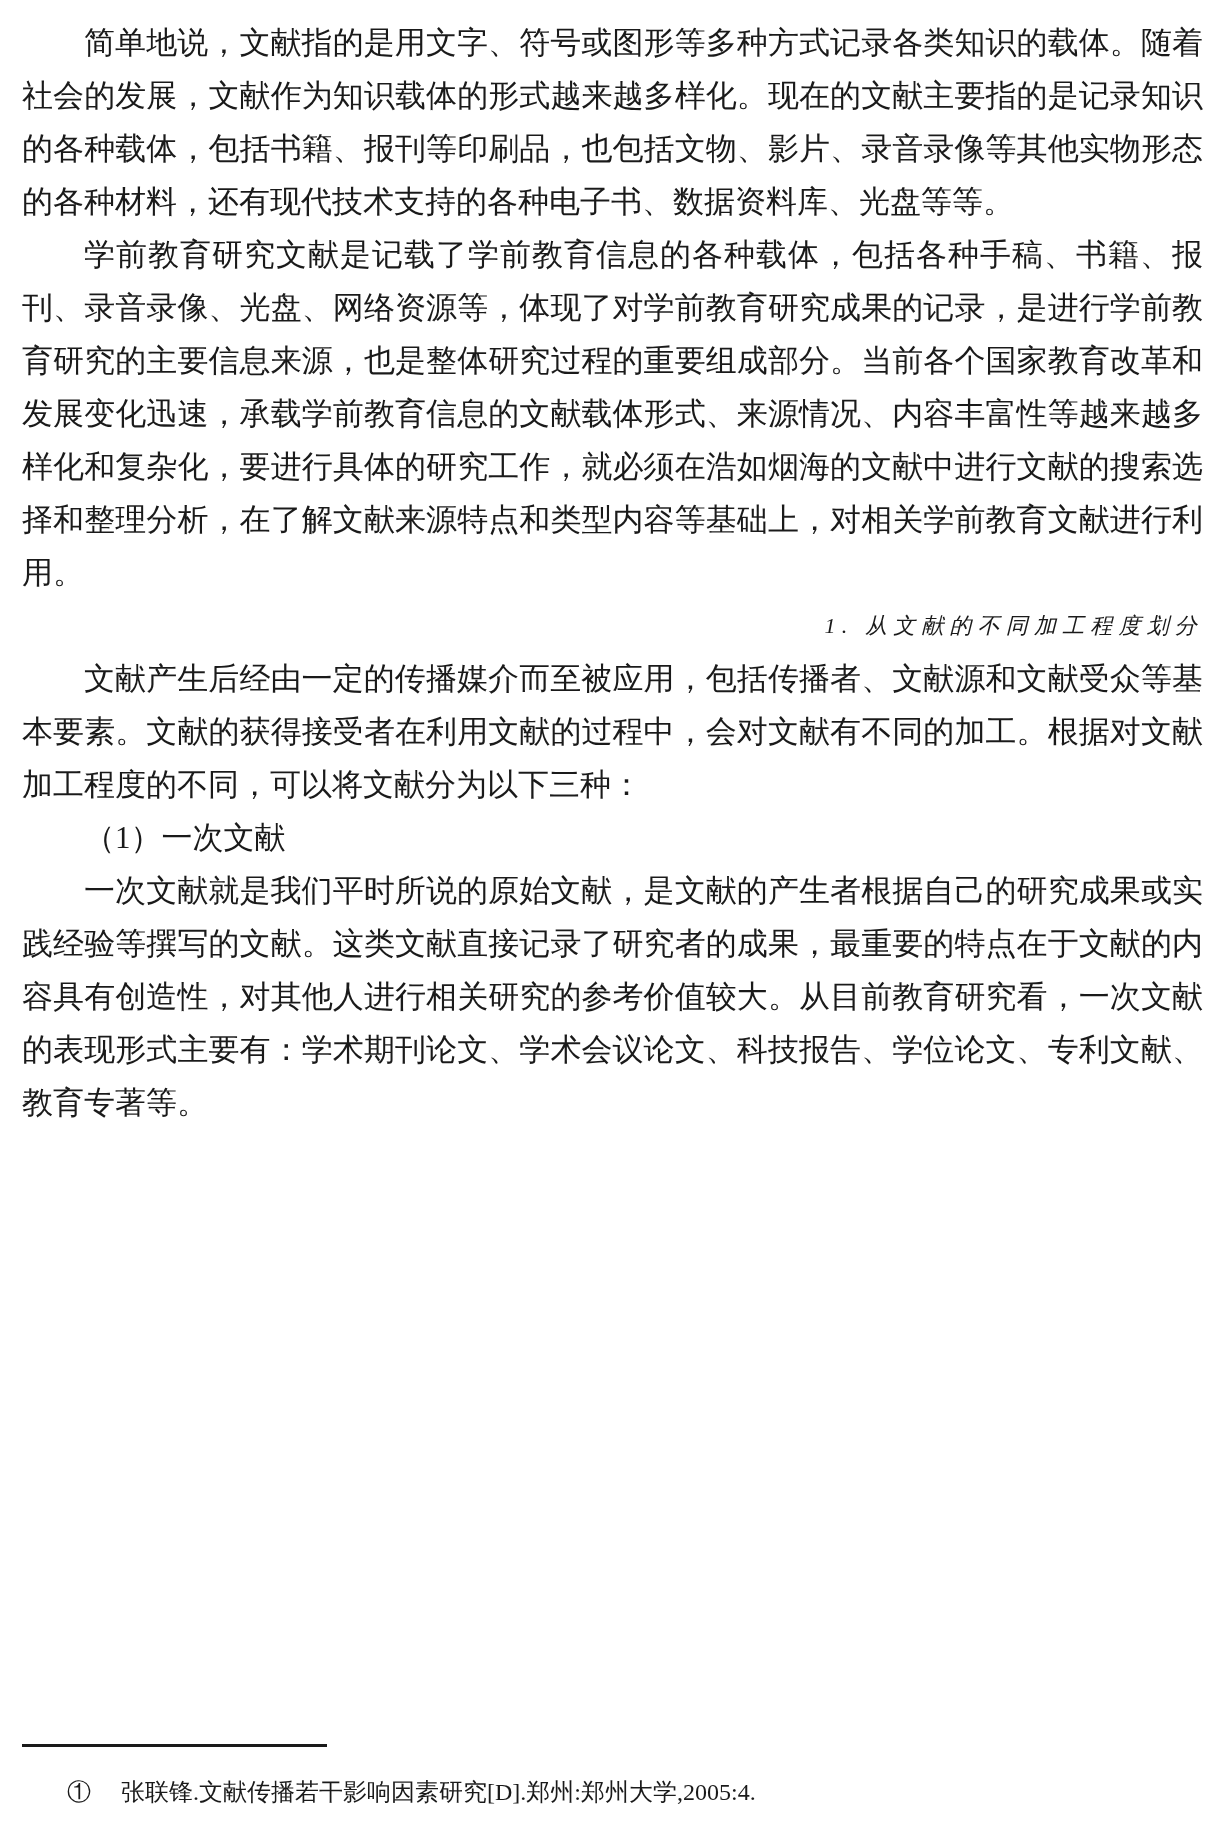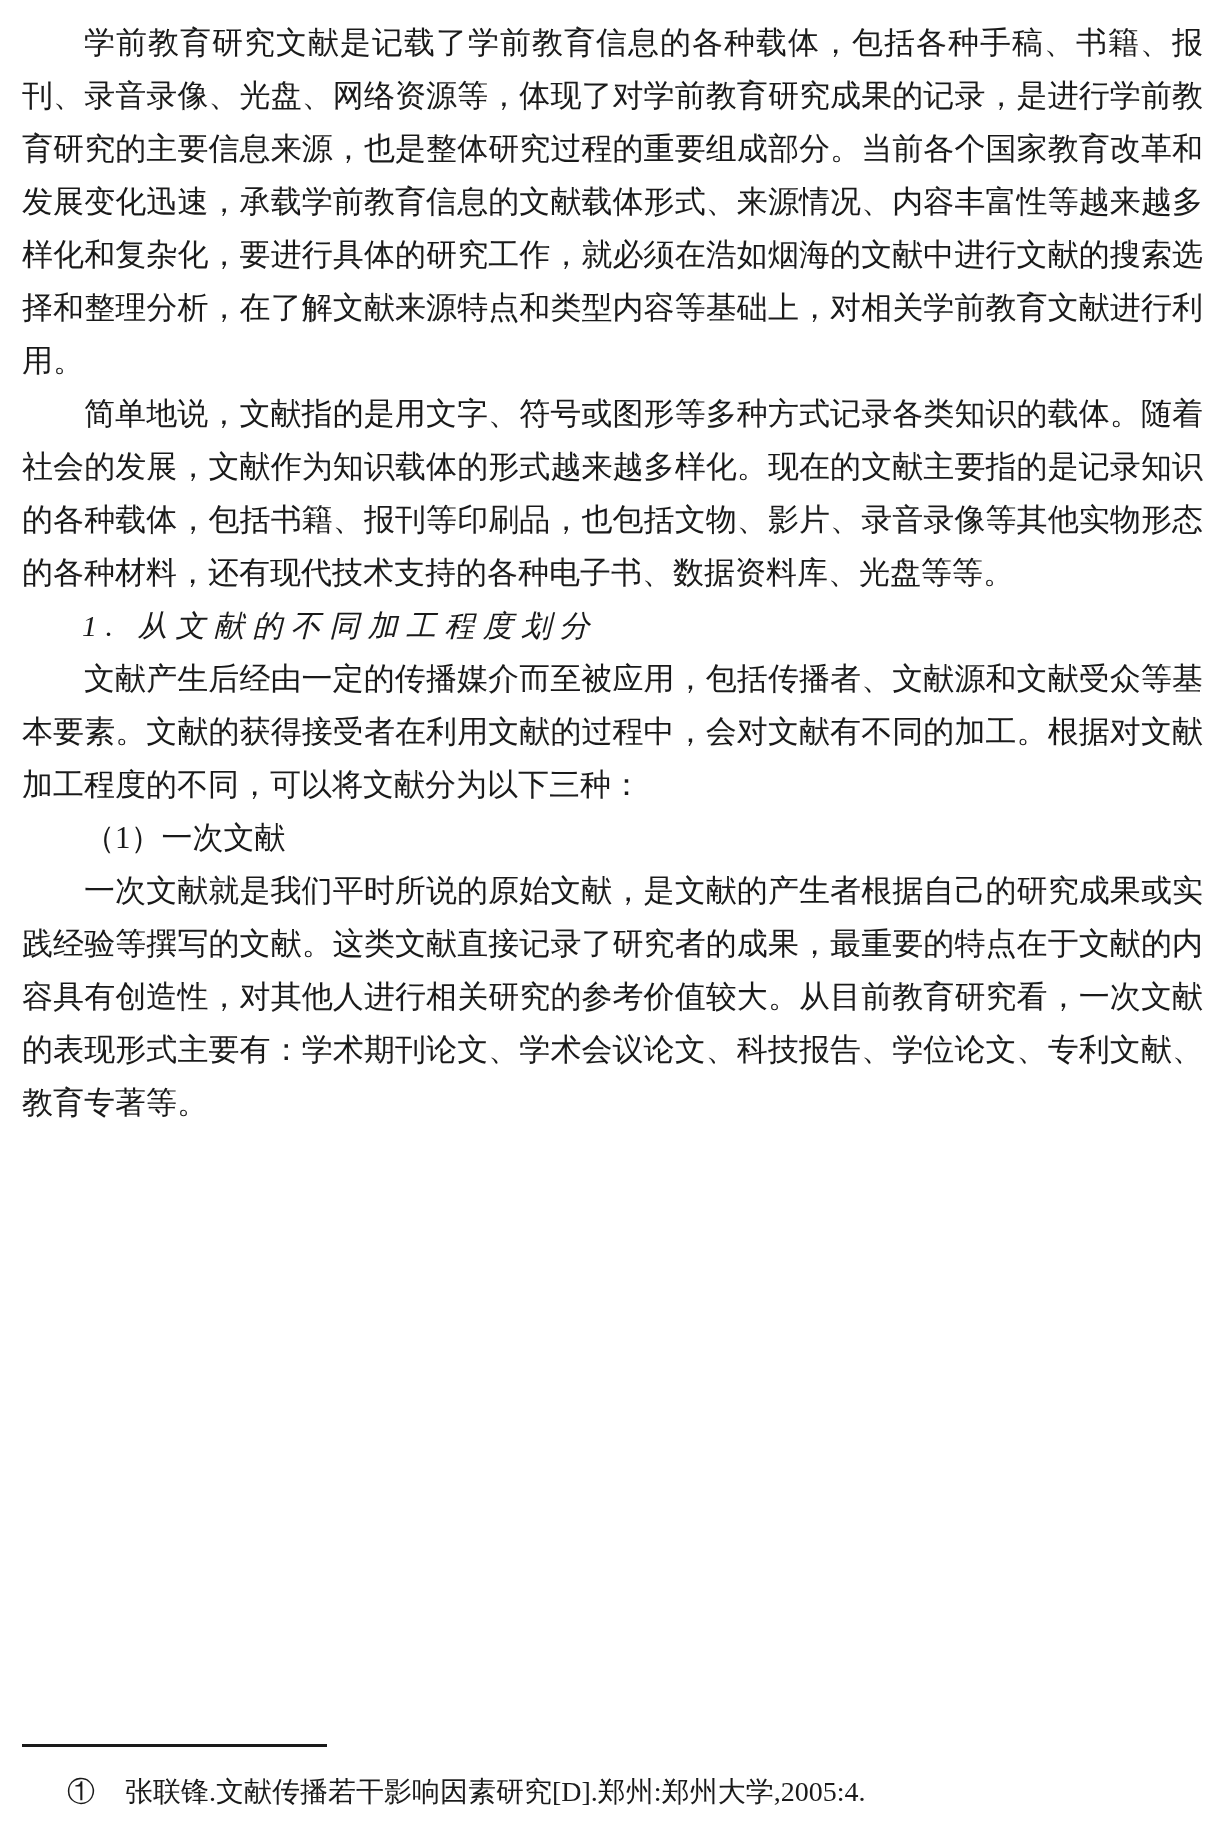--- a/index.html
+++ b/index.html
@@ -32,59 +32,60 @@
     font-family: "Liberation Sans", "DejaVu Sans", sans-serif;
     font-weight: 700;
     font-size: 32px;
     line-height: 53px;
     letter-spacing: 0.04em;
   }
   .kaiti-heading {
     margin: 0;
     text-indent: 2em;
     font-style: italic;
-    font-size: 30px;
+    font-size: 22px;
     line-height: 53px;
     letter-spacing: 0.28em;
+    text-align: right;
   }
   .note-ref {
     font-size: 0.62em;
     line-height: 0;
     vertical-align: super;
   }
   .footnote-area {
     position: absolute;
     left: 22px;
     right: 26px;
     top: 1744px;
   }
   .footnote-rule {
     width: 305px;
     height: 3px;
     background: #1a1a1a;
   }
   .footnote-text {
     margin-top: 26px;
     padding-left: 45px;
-    font-size: 28px;
+    font-size: 24px;
     line-height: 38px;
     text-align: left;
   }
   .fn-mark {
     margin-right: 30px;
   }
 </style>
 </head>
 <body>
 
 <div class="page">
 
+  <p class="para">简单地说，文献指的是用文字、符号或图形等多种方式记录各类知识的载体。随着社会的发展，文献作为知识载体的形式越来越多样化。现在的文献主要指的是记录知识的各种载体，包括书籍、报刊等印刷品，也包括文物、影片、录音录像等其他实物形态的各种材料，还有现代技术支持的各种电子书、数据资料库、光盘等等。</p>
+
   <p class="para">学前教育研究文献是记载了学前教育信息的各种载体，包括各种手稿、书籍、报刊、录音录像、光盘、网络资源等，体现了对学前教育研究成果的记录，是进行学前教育研究的主要信息来源，也是整体研究过程的重要组成部分。当前各个国家教育改革和发展变化迅速，承载学前教育信息的文献载体形式、来源情况、内容丰富性等越来越多样化和复杂化，要进行具体的研究工作，就必须在浩如烟海的文献中进行文献的搜索选择和整理分析，在了解文献来源特点和类型内容等基础上，对相关学前教育文献进行利用。</p>
-
-  <p class="para">简单地说，文献指的是用文字、符号或图形等多种方式记录各类知识的载体。随着社会的发展，文献作为知识载体的形式越来越多样化。现在的文献主要指的是记录知识的各种载体，包括书籍、报刊等印刷品，也包括文物、影片、录音录像等其他实物形态的各种材料，还有现代技术支持的各种电子书、数据资料库、光盘等等。</p>
 
 
 
 
   <p class="kaiti-heading">1. 从文献的不同加工程度划分</p>
 
   <p class="para">文献产生后经由一定的传播媒介而至被应用，包括传播者、文献源和文献受众等基本要素。文献的获得接受者在利用文献的过程中，会对文献有不同的加工。根据对文献加工程度的不同，可以将文献分为以下三种：</p>
 
   <p class="para">（1）一次文献</p>
 

